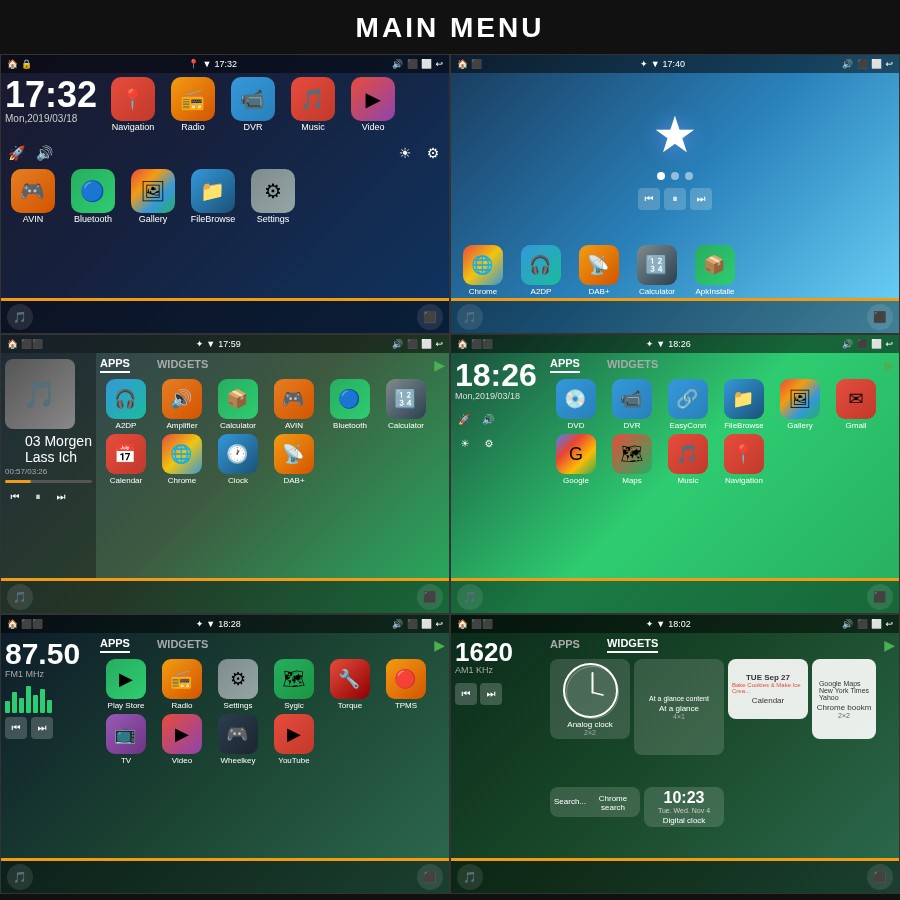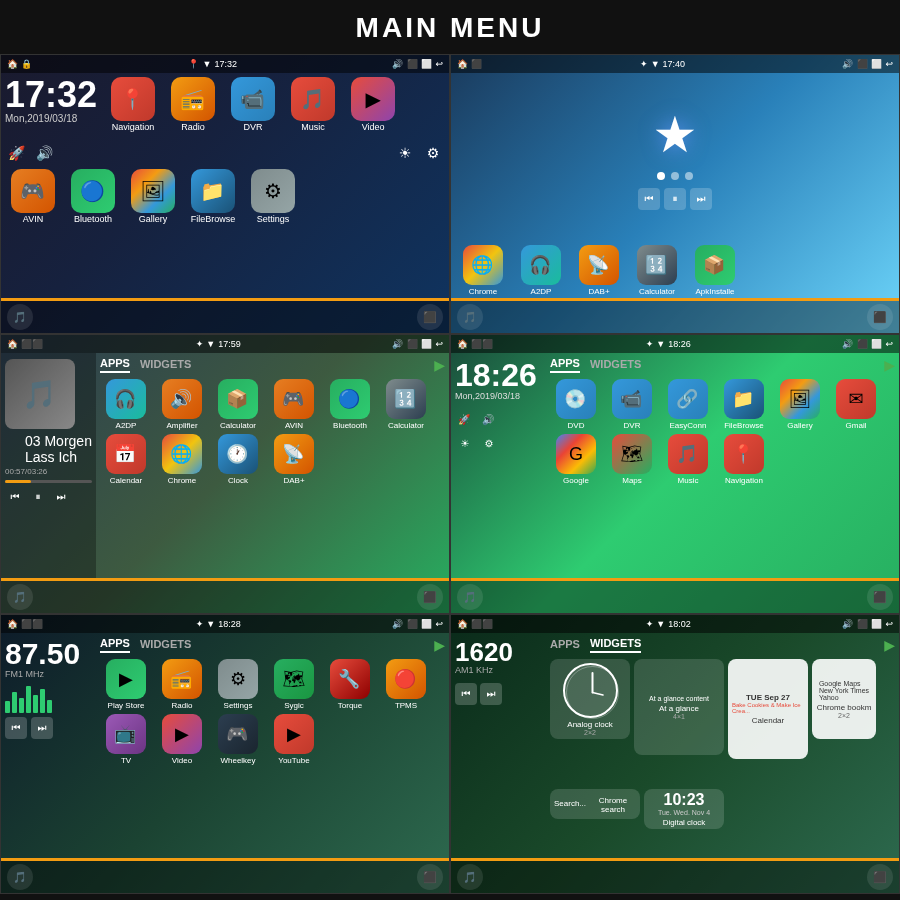--- a/index.html
+++ b/index.html
@@ -220,21 +220,21 @@
       align-items: center;
     }
     .apps-area {
       flex: 1;
       display: flex;
       flex-direction: column;
       padding: 4px;
     }
     .tabs-row {
       display: flex;
-      gap: 10px;
+      gap: 27px;
       margin-bottom: 6px;
       align-items: center;
     }
     .tab-label {
       font-size: 11px;
       color: #fff;
       font-weight: bold;
       padding-bottom: 2px;
       border-bottom: 2px solid #fff;
     }
@@ -361,21 +361,21 @@
     .widget-card.clock-widget {
       width: 80px;
       height: 80px;
     }
     .widget-card.glance-widget {
       width: 90px;
       height: 96px;
     }
     .widget-card.calendar-widget {
       width: 80px;
-      height: 100px;
+      height: 60px;
     }
     .analog-clock {
       width: 55px;
       height: 55px;
       border-radius: 50%;
       border: 2px solid #fff;
       position: relative;
       background: rgba(255,255,255,0.1);
     }
     .widget-label {

